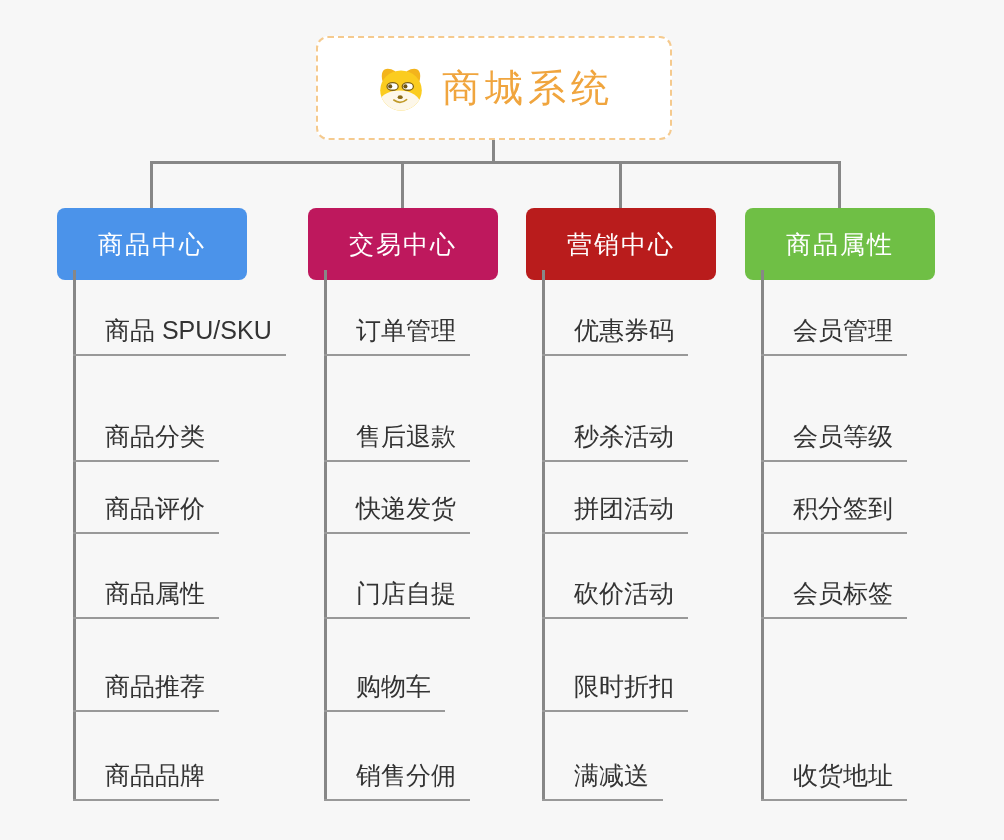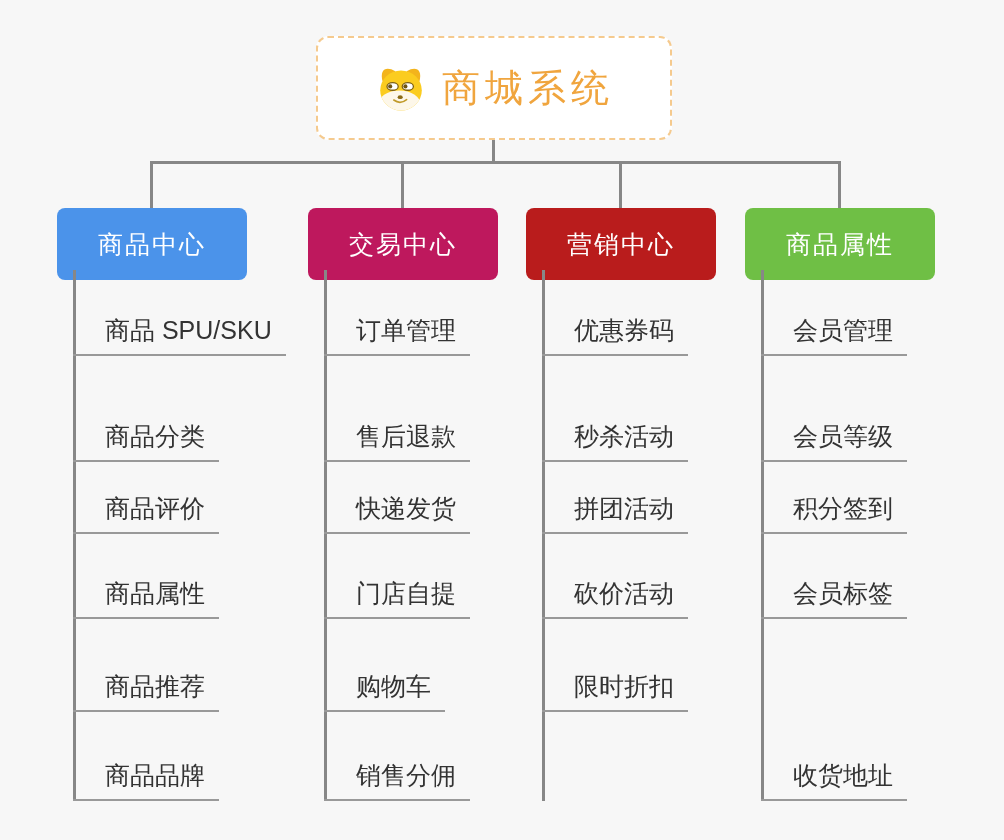--- a/index.html
+++ b/index.html
@@ -99,20 +99,21 @@
   </div>
 
   <div class="column col-2">
     <div class="branch" style="background: #b91c1c;">营销中心</div>
     <div class="vline"></div>
     <div class="item i0">优惠券码</div>
     <div class="item i1">秒杀活动</div>
     <div class="item i2">拼团活动</div>
     <div class="item i4">限时折扣</div>
     <div class="item i3">砍价活动</div>
+    <div class="item i5">满减送</div>
   </div>
 
   <div class="column col-3">
     <div class="branch" style="background: rgb(111, 191, 69);">商品属性</div>
     <div class="vline"></div>
     <div class="item i0">会员管理</div>
     <div class="item i1">会员等级</div>
     <div class="item i2">积分签到</div>
     <div class="item i3">会员标签</div>
     <div class="item i5">收货地址</div>

